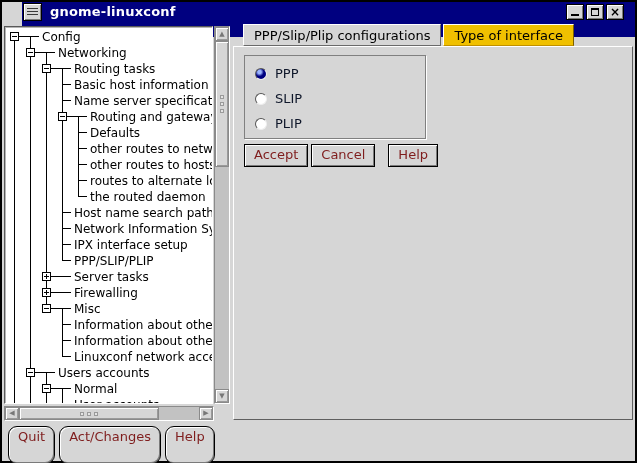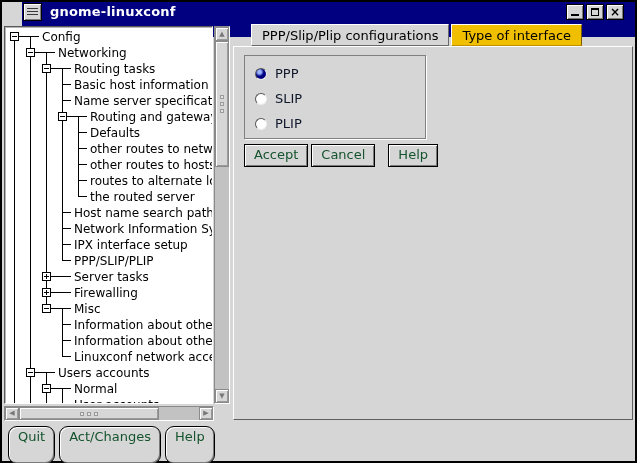--- a/index.html
+++ b/index.html
@@ -55,36 +55,36 @@
   #hscroll{position:absolute;left:2px;top:404px;width:210px;height:15px;background:#c2c2c2;
     border:1px solid;border-color:#8a8a8a #fff #fff #8a8a8a;}
   #hscroll .left{left:0;top:0;bottom:0;width:14px;}
   #hscroll .right{right:0;top:0;bottom:0;width:14px;}
   #hthumb{position:absolute;left:14px;top:0;bottom:0;width:140px;background:#d6d6d6;border:1px solid #8a8a8a;
     box-shadow:inset 1px 1px 0 #fff,inset -1px -1px 0 #9a9a9a;
     display:flex;align-items:center;justify-content:center;gap:3px;}
   .grip{width:4px;height:4px;background:#e4e4e4;border:1px solid #9a9a9a;flex:none;}
   
   #right-panel{position:absolute;left:231px;top:22px;width:400px;height:396px;}
-  #tab-bar{position:absolute;left:16px;top:0;right:0;height:22px;display:flex;}
+  #tab-bar{position:absolute;left:8px;top:0;right:0;height:22px;display:flex;}
   .tab{height:22px;padding:0 10px;font-size:13px;line-height:21px;color:#000;background:#d6d6d6;
     border:1px solid;border-color:#fff #6a6a6a #6a6a6a #fff;margin-left:2px;}
   .tab.active{background:var(--active-tab,#f0c000);border-color:#fff #7a5f00 #c09000 #fff;font-weight:normal;}
   #notebook-body{position:absolute;left:0;top:22px;right:0;bottom:0;background:#d6d6d6;
     border:1px solid;border-color:#fff #5f5f5f #5f5f5f #fff;}
   #radio-frame{position:absolute;left:10px;top:8px;width:182px;height:84px;
     border:1px solid #808080;box-shadow:1px 1px 0 #fff;padding:5px 0 0 10px;}
   .rrow{display:flex;align-items:center;height:25px;gap:8px;}
   .radio{width:12px;height:12px;border-radius:50%;background:#fff;flex:none;
     border:1px solid;border-color:#555 #eee #eee #555;}
   .radio.sel{background:radial-gradient(circle at 35% 30%, #9ab4ff 0 18%, var(--radio-selected,#000080) 45%);}
   .rlabel{font-size:13px;color:#0f172a;}
   
   .btn{background:#d6d6d6;border:1px solid #000;box-shadow:inset 1px 1px 0 #fff,inset -1px -1px 0 #7a7a7a;
-    font-size:13px;color:#14532d;height:23px;line-height:20px;padding:0 9px;display:inline-block;text-align:center;}
+    font-size:13px;color:#7f1d1d;height:23px;line-height:20px;padding:0 9px;display:inline-block;text-align:center;}
   #panel-button-row{position:absolute;left:10px;top:97px;display:flex;gap:3px;}
   .pbtn.gapped{margin-left:10px;}
   #bottom-button-bar{position:absolute;left:6px;top:424px;display:flex;gap:4px;}
   #bottom-button-bar .btn{height:38px;border-radius:9px;}
 </style>
 </head>
 <body>
 
 <div id="window">
 
@@ -300,21 +300,21 @@
         <div class="cell">
           <div class="vl"></div>
         </div>
         <div class="cell">
           <div class="vl"></div>
         </div>
         <div class="cell">
           <div class="vl vhalf"></div>
           <div class="hl"></div>
         </div>
-        <div class="tlabel">the routed server</div>
+        <div class="tlabel">the routed daemon</div>
       </div>
       <div class="trow">
         <div class="cell">
           <div class="vl"></div>
         </div>
         <div class="cell">
           <div class="vl"></div>
         </div>
         <div class="cell">
           <div class="vl"></div>

